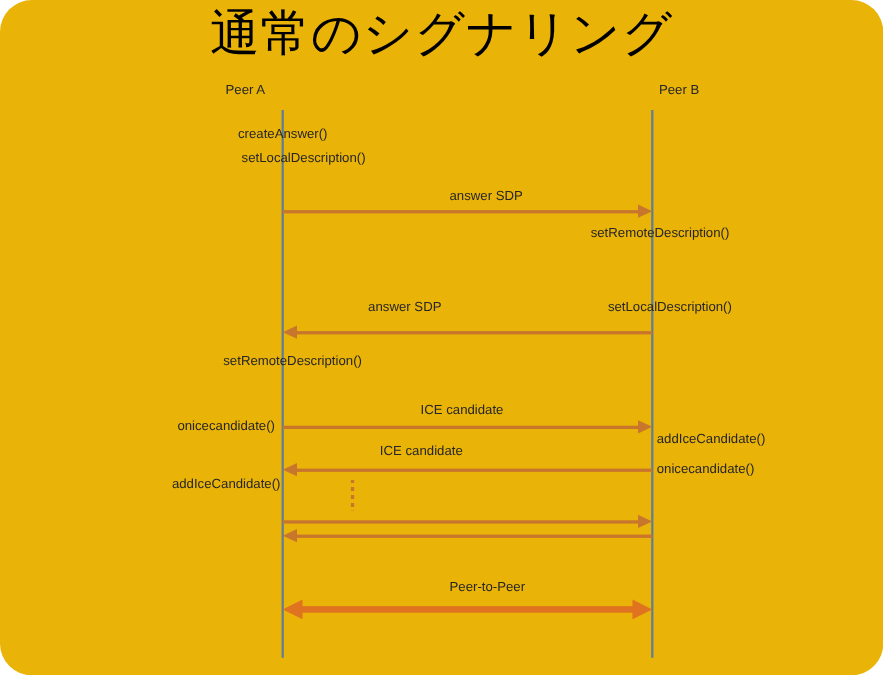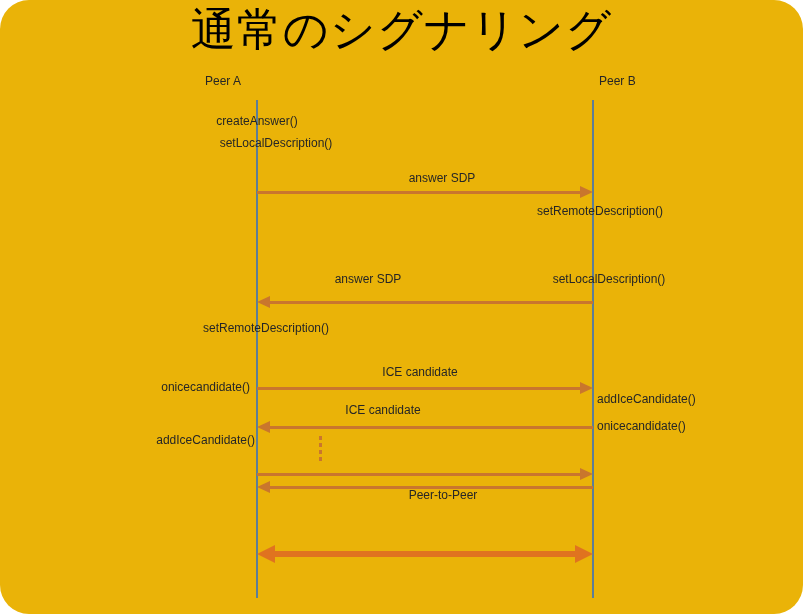--- a/index.html
+++ b/index.html
@@ -52,21 +52,21 @@
 
   <div class="lbl ctr" style="left:600px;top:202px;">setRemoteDescription()</div>
   <div class="lbl ctr" style="left:609px;top:270px;">setLocalDescription()</div>
   <div class="lbl" style="left:597px;top:390px;">addIceCandidate()</div>
   <div class="lbl" style="left:597px;top:417px;">onicecandidate()</div>
 
   <div class="lbl ctr" style="left:442px;top:169px;">answer SDP</div>
   <div class="lbl ctr" style="left:368px;top:270px;">answer SDP</div>
   <div class="lbl ctr" style="left:420px;top:363px;">ICE candidate</div>
   <div class="lbl ctr" style="left:383px;top:401px;">ICE candidate</div>
-  <div class="lbl ctr" style="left:443px;top:486px;">Peer-to-Peer</div>
+  <div class="lbl ctr" style="left:443px;top:524px;">Peer-to-Peer</div>
 
   <div class="arrow right" style="left:257px;top:191px;width:336px;">
     <div class="shaft"></div>
     <div class="head"></div>
   </div>
 
   <div class="arrow left" style="left:257px;top:301px;width:336px;">
     <div class="shaft"></div>
     <div class="head"></div>
   </div>

